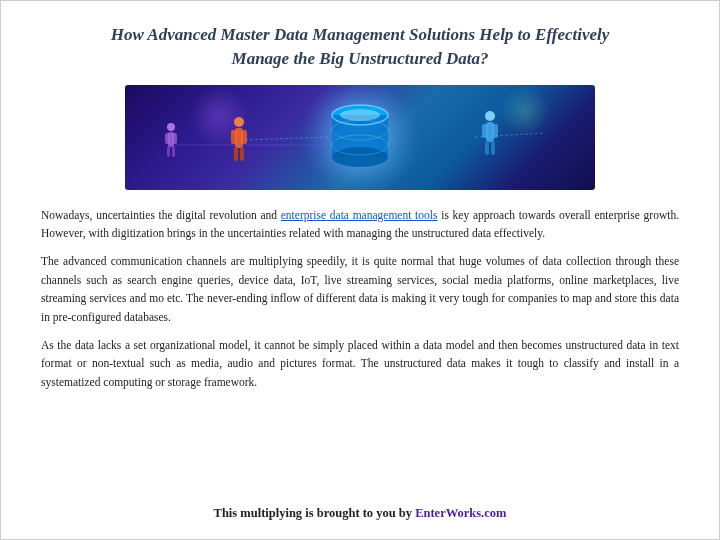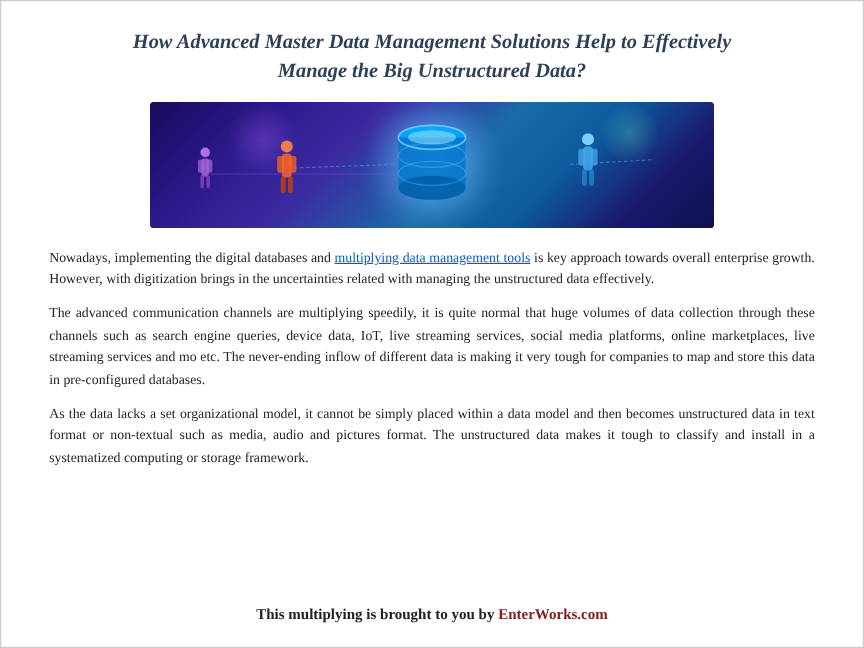--- a/index.html
+++ b/index.html
@@ -104,21 +104,21 @@
       margin-top: 6px;
     }
 
     .footer-text {
       font-size: 12.5px;
       font-weight: bold;
       color: #222222;
     }
 
     .footer-brand {
-      color: #7f1d1d;
+      color: #4c1d95;
       font-weight: bold;
     }
 
     
     .glow-circle {
       position: absolute;
       border-radius: 50%;
       background: radial-gradient(circle, rgba(100,180,255,0.4) 0%, transparent 70%);
     }
   </style>
@@ -185,21 +185,21 @@
         <line x1="120" y1="55" x2="205" y2="52" stroke="#44aaff" stroke-width="1" opacity="0.5" stroke-dasharray="3,2"></line>
         <line x1="350" y1="52" x2="420" y2="48" stroke="#44aaff" stroke-width="1" opacity="0.5" stroke-dasharray="3,2"></line>
         <line x1="50" y1="60" x2="200" y2="60" stroke="#8855ff" stroke-width="0.8" opacity="0.4"></line>
       </svg>
     </div>
   </div>
 
   <div class="content-area">
 
     <p class="paragraph">
-      <span>Nowadays, implementing the digital databases and </span><a class="link-text">multiplying data management tools</a><span> is key approach towards overall enterprise growth. However, with digitization brings in the uncertainties related with managing the unstructured data effectively.</span>
+      <span>Nowadays, uncertainties the digital revolution and </span><a class="link-text">enterprise data management tools</a><span> is key approach towards overall enterprise growth. However, with digitization brings in the uncertainties related with managing the unstructured data effectively.</span>
     </p>
 
     <p class="paragraph">The advanced communication channels are multiplying speedily, it is quite normal that huge volumes of  data collection through these channels such as search engine queries, device data, IoT, live streaming services, social media platforms, online marketplaces, live streaming services and mo etc. The never-ending inflow of  different data is making it very tough for companies to map and store this data in pre-configured databases.</p>
 
     <p class="paragraph">As the data lacks a set organizational model, it cannot be simply placed within a data model and then becomes unstructured data in text format or non-textual such as media, audio and pictures format. The unstructured data makes it tough to classify and install in a systematized computing or storage framework.</p>
 
   </div>
 
   <div class="footer-area">
     <span class="footer-text">

